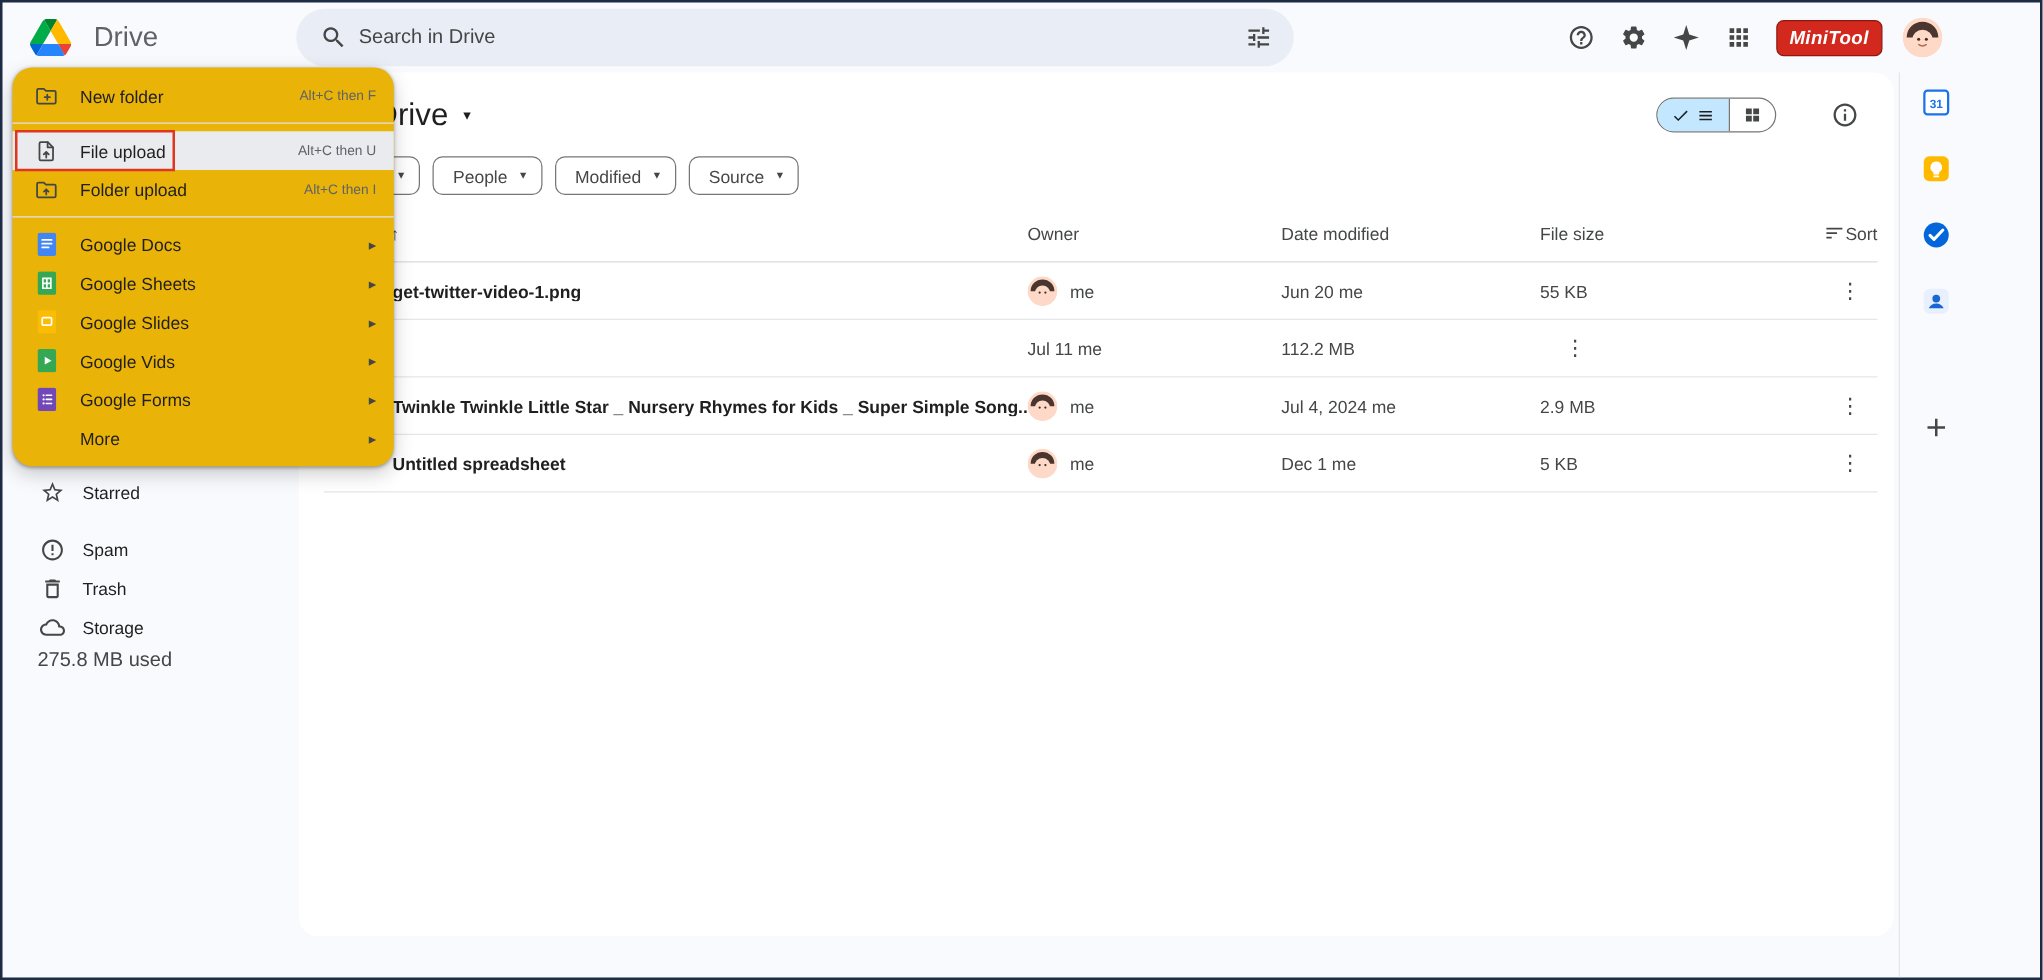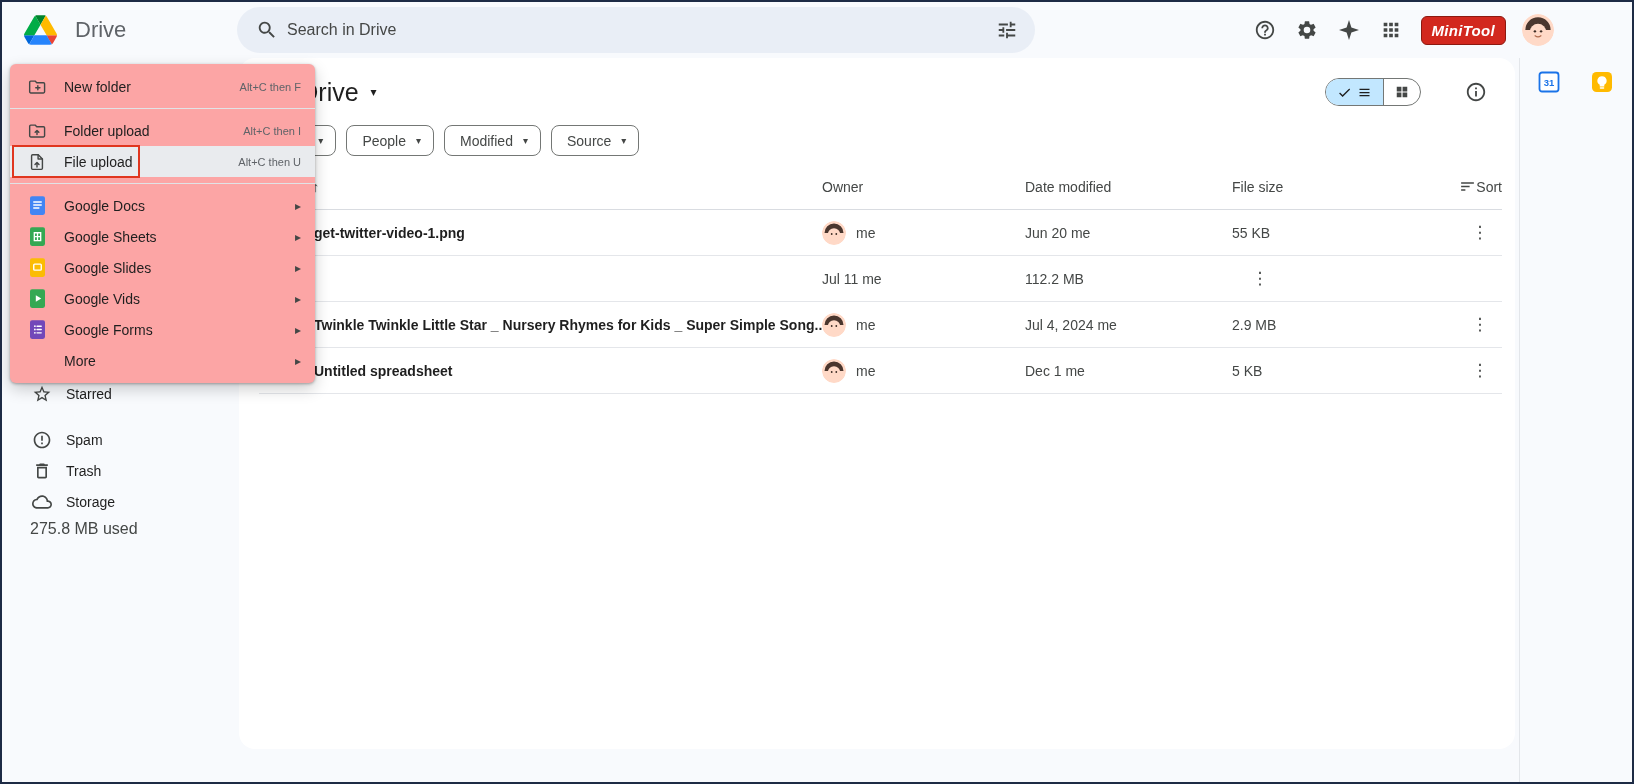--- a/index.html
+++ b/index.html
@@ -18,21 +18,21 @@
   .round-btn{width:40px;height:40px;border-radius:50%;display:flex;align-items:center;justify-content:center}
   .search-input{flex:1;border:none;background:transparent;outline:none;font-size:16px;color:#1f1f1f}
   .search-input::placeholder{color:#454746;opacity:1}
   .topbar-right{position:absolute;right:78px;top:0;height:56px;display:flex;align-items:center;gap:2px}
   .minitool{margin:0 8px;background:#d2281e;border:1px solid #8c1910;border-radius:6px;padding:5px 10px;
             color:#fff;font-style:italic;font-weight:bold;font-size:15px;letter-spacing:.3px}
   .avatar32{width:32px;height:32px;border-radius:50%;overflow:hidden;margin-left:6px}
 
   
   .strip{position:absolute;top:56px;bottom:0;left:1517px;width:111px;border-left:1px solid #e3e6ea;
-         display:flex;flex-direction:row;align-items:flex-start;padding:12px 0 15px 17px;gap:29px}
+         display:flex;flex-direction:column;align-items:flex-start;padding:12px 0 15px 17px;gap:29px}
   .strip-btn{width:24px;height:24px}
   .strip-plus{margin-top:48px}
 
   
   .side-item{position:absolute;left:30px;display:flex;align-items:center;gap:14px;font-size:14px;
              color:#1f1f1f;cursor:pointer;height:24px}
   .side-starred{top:380px}.side-spam{top:426px}.side-trash{top:457px}.side-storage{top:488px}
   .storage-used{position:absolute;left:28px;top:518px;font-size:16px;color:#444746}
 
   
@@ -60,21 +60,21 @@
   .trow{border-bottom:1px solid #e4e6ea;font-size:14px}
   .td-name{padding-left:55px;font-weight:bold;color:#1f1f1f;white-space:nowrap;overflow:hidden}
   .td-owner{display:flex;align-items:center;gap:10px;color:#444746}
   .avatar24{width:24px;height:24px;border-radius:50%;overflow:hidden}
   .td-mod,.td-size{color:#444746}
   .td-actions{display:flex;padding-left:14px}
   .dots{font-size:17px;color:#444746;width:28px;height:28px;border-radius:50%;display:flex;
         align-items:center;justify-content:center}
 
   
-  .new-menu{position:absolute;left:8px;top:62px;width:305px;background:#fca5a5;border-radius:6px;padding:7px 0;
+  .new-menu{position:absolute;left:8px;top:52px;width:305px;background:#eab308;border-radius:16px;padding:7px 0;
             box-shadow:0 1px 3px rgba(0,0,0,.3),0 6px 16px rgba(0,0,0,.2);z-index:50}
   .menu-item{position:relative;height:31px;display:flex;align-items:center;gap:17px;
              padding:0 14px 0 17px;font-size:14px;cursor:pointer}
   .menu-item.highlight{background:#e9ebee}
   .mi-icon{width:20px;display:flex;justify-content:center}
   .mi-label{flex:1;white-space:nowrap}
   .mi-shortcut{font-size:11px;color:#5f6368;white-space:nowrap}
   .mi-sub{font-size:12px;color:#444746;line-height:1}
   .menu-divider{height:1px;background:#e1e3e6;margin:6px 0}
   .annotation-box{position:absolute;left:2px;top:-1px;width:128px;height:33px;border:2px solid #e0361f;pointer-events:none}
@@ -373,42 +373,42 @@
         <path d="M3.2 6.2c0-.7.6-1.3 1.3-1.3h5.2l2 2h8.1c.7 0 1.3.6 1.3 1.3v9.6c0 .7-.6 1.3-1.3 1.3H4.5c-.7 0-1.3-.6-1.3-1.3z"></path>
         <path d="M10.5 12.9h5M13 10.4v5"></path>
       </svg>
     </span>
     <span class="mi-label">New folder</span>
     <span class="mi-shortcut">Alt+C then F</span>
   </div>
 
   <div class="menu-divider"></div>
 
-  <div class="menu-item">
-    <span class="mi-icon">
-      <svg viewBox="0 0 24 24" width="20" fill="none" stroke="#444746" stroke-width="1.7" stroke-linecap="round" stroke-linejoin="round">
-        <path d="M3.2 6.2c0-.7.6-1.3 1.3-1.3h5.2l2 2h8.1c.7 0 1.3.6 1.3 1.3v9.6c0 .7-.6 1.3-1.3 1.3H4.5c-.7 0-1.3-.6-1.3-1.3z"></path>
-        <path d="M12 16.2v-4.6M9.8 13.5 12 11.3l2.2 2.2"></path>
-      </svg>
-    </span>
-    <span class="mi-label">Folder upload</span>
-    <span class="mi-shortcut">Alt+C then I</span>
-  </div>
-
   <div class="menu-item highlight">
     <span class="annotation-box"></span>
     <span class="mi-icon">
       <svg viewBox="0 0 24 24" width="20" fill="none" stroke="#444746" stroke-width="1.7" stroke-linecap="round" stroke-linejoin="round">
         <path d="M13.5 3.2H6.8c-.7 0-1.3.6-1.3 1.3v15c0 .7.6 1.3 1.3 1.3h10.4c.7 0 1.3-.6 1.3-1.3V8.3z"></path>
         <path d="M13.3 3.3v5h5"></path>
           <path d="M12 18v-5.2M9.6 15l2.4-2.4 2.4 2.4"></path>
       </svg>
     </span>
     <span class="mi-label">File upload</span>
     <span class="mi-shortcut">Alt+C then U</span>
+  </div>
+
+  <div class="menu-item">
+    <span class="mi-icon">
+      <svg viewBox="0 0 24 24" width="20" fill="none" stroke="#444746" stroke-width="1.7" stroke-linecap="round" stroke-linejoin="round">
+        <path d="M3.2 6.2c0-.7.6-1.3 1.3-1.3h5.2l2 2h8.1c.7 0 1.3.6 1.3 1.3v9.6c0 .7-.6 1.3-1.3 1.3H4.5c-.7 0-1.3-.6-1.3-1.3z"></path>
+        <path d="M12 16.2v-4.6M9.8 13.5 12 11.3l2.2 2.2"></path>
+      </svg>
+    </span>
+    <span class="mi-label">Folder upload</span>
+    <span class="mi-shortcut">Alt+C then I</span>
   </div>
 
   <div class="menu-divider"></div>
 
   <div class="menu-item">
     <span class="mi-icon">
       <svg class="gicon" viewBox="0 0 16 20">
           <rect width="16" height="20" rx="2.2" fill="#4285f4"></rect>
         <path d="M4 6.2h8M4 9.4h8M4 12.6h5.5" stroke="#fff" stroke-width="1.5" stroke-linecap="round"></path>
         </svg>

